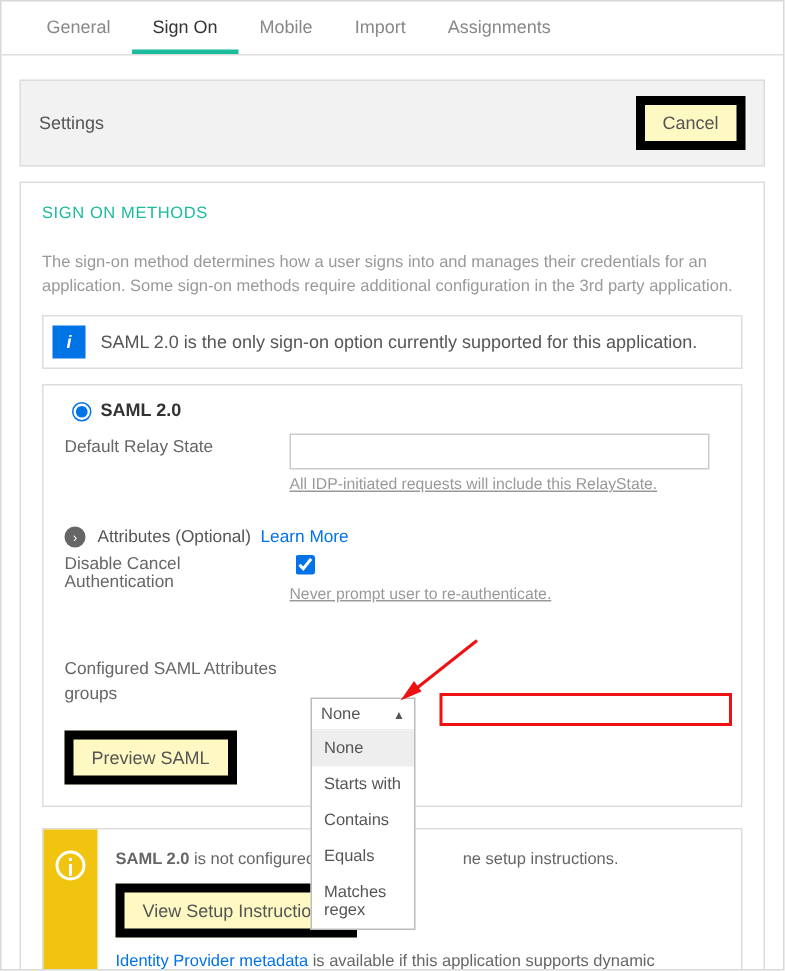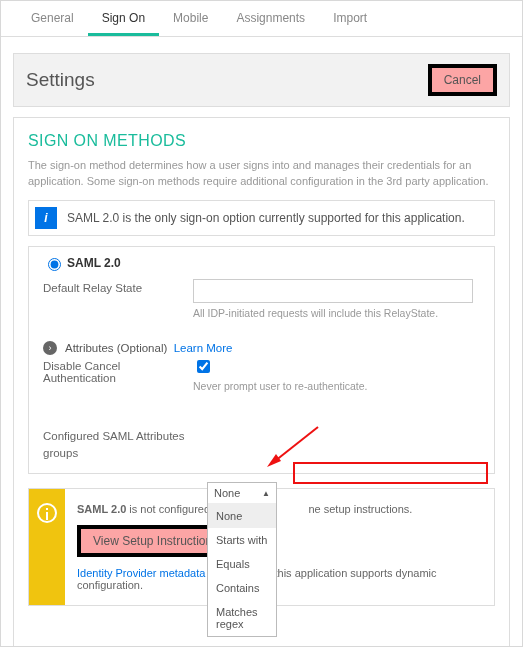--- a/index.html
+++ b/index.html
@@ -36,43 +36,43 @@
   .settings-bar {
     display: flex;
     justify-content: space-between;
     align-items: center;
     background: #f2f2f2;
     border: 1px solid #ddd;
     margin: 16px 12px 10px;
     padding: 10px 12px;
   }
   .settings-title {
-    font-size: 19px;
+    font-size: 12px;
     color: #555;
     text-align: center;
   }
   .btn {
-    background: #fca5a5;
-    border: 4px solid #000000;
+    background: #fef9c3;
+    border: 6px solid #000000;
     padding: 5px 12px;
     font-size: 12px;
     color: #555;
     cursor: pointer;
   }
   .content {
     margin: 0 12px;
     border: 1px solid #ddd;
     padding: 14px 14px 60px;
     position: relative;
   }
   .section-heading {
     color: #1abc9c;
-    font-size: 16px;
+    font-size: 11px;
     letter-spacing: 0.4px;
-    margin-bottom: 8px;
+    margin-bottom: 20px;
   }
   .help-text {
     color: #999;
     font-size: 11px;
     line-height: 1.45;
     margin-bottom: 6px;
   }
   .link { color: #0073e6; cursor: pointer; }
   .info-banner {
     display: flex;
@@ -126,20 +126,21 @@
     width: 280px;
     height: 24px;
     border: 1px solid #ccc;
     padding: 2px 6px;
     font-size: 12px;
   }
   .hint {
     color: #999;
     font-size: 10.5px;
     margin-top: 4px;
+    text-decoration: underline;
   }
   .attributes-row {
     display: flex;
     align-items: center;
     margin-top: 22px;
     font-size: 11.5px;
     color: #555;
   }
   .chevron {
     width: 14px; height: 14px;
@@ -181,21 +182,21 @@
     padding: 14px 12px;
     flex: 1;
     font-size: 11px;
     color: #666;
   }
   .warn-body .btn { margin: 10px 0; }
   
   .dropdown {
     position: absolute;
     left: 206px;
-    top: 481px;
+    top: 464px;
     width: 70px;
     background: #fff;
     border: 1px solid #bbb;
     z-index: 10;
   }
   .dropdown-selected {
     padding: 4px 6px;
     font-size: 11px;
     display: flex;
     justify-content: space-between;
@@ -235,22 +236,22 @@
   }
   .tri-up { font-size: 8px; }
 </style>
 </head>
 <body>
 
 <div class="tabs">
   <div class="tab">General</div>
   <div class="tab active">Sign On</div>
   <div class="tab">Mobile</div>
+  <div class="tab">Import</div>
   <div class="tab">Assignments</div>
-  <div class="tab">Import</div>
 </div>
 
 <div class="settings-bar">
   <div class="settings-title">Settings</div>
   <button class="btn">Cancel</button>
 </div>
 
 <div class="content">
   <div class="section-heading">SIGN ON METHODS</div>
   <div class="help-text">The sign-on method determines how a user signs into and manages their credentials for an application. Some sign-on methods require additional configuration in the 3rd party application.</div>
@@ -291,20 +292,23 @@
 
     <div class="form-row" style="margin-top:35px">
       <div class="form-label">Configured SAML Attributes</div>
     </div>
 
     <div class="form-row">
       <div class="form-label">groups</div>
       <div class="form-field"></div>
     </div>
 
+    <div style="margin-top:18px">
+      <button class="btn">Preview SAML</button>
+    </div>
   </div>
 
   <div class="warn-banner">
     <div class="warn-stripe">
       <div class="warn-icon"></div>
     </div>
     <div class="warn-body">
       <div>
         <b>SAML 2.0</b><span> is not configured unt</span><span style="display:inline-block;width:80px"></span><span>ne setup instructions.</span>
       </div>
@@ -316,22 +320,22 @@
   </div>
 </div>
 
 <div class="dropdown">
   <div class="dropdown-selected">
     <span>None</span>
     <span class="tri-up">▲</span>
   </div>
   <div class="dropdown-item highlight">None</div>
   <div class="dropdown-item">Starts with</div>
+  <div class="dropdown-item">Contains</div>
   <div class="dropdown-item">Equals</div>
-  <div class="dropdown-item">Contains</div>
   <div class="dropdown-item">Matches regex</div>
 </div>
 
 <div class="red-box"></div>
 
 <svg class="arrow-svg" viewBox="0 0 60 44">
   <line x1="55" y1="2" x2="12" y2="36" stroke="#e11" stroke-width="2"></line>
   <polygon points="4,42 18,36 13,29" fill="#e11"></polygon>
 </svg>
 

